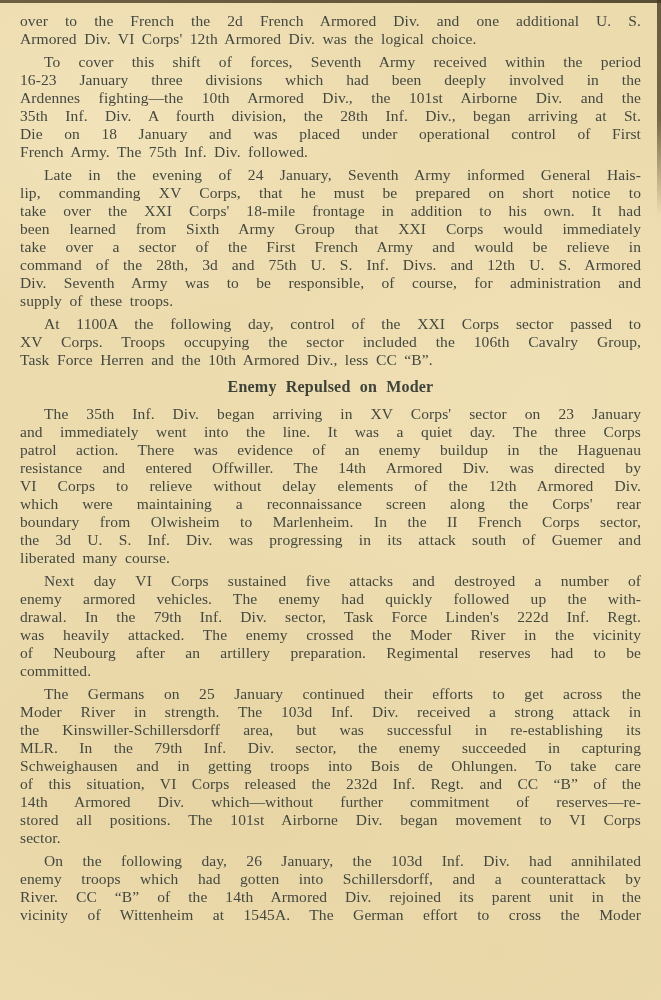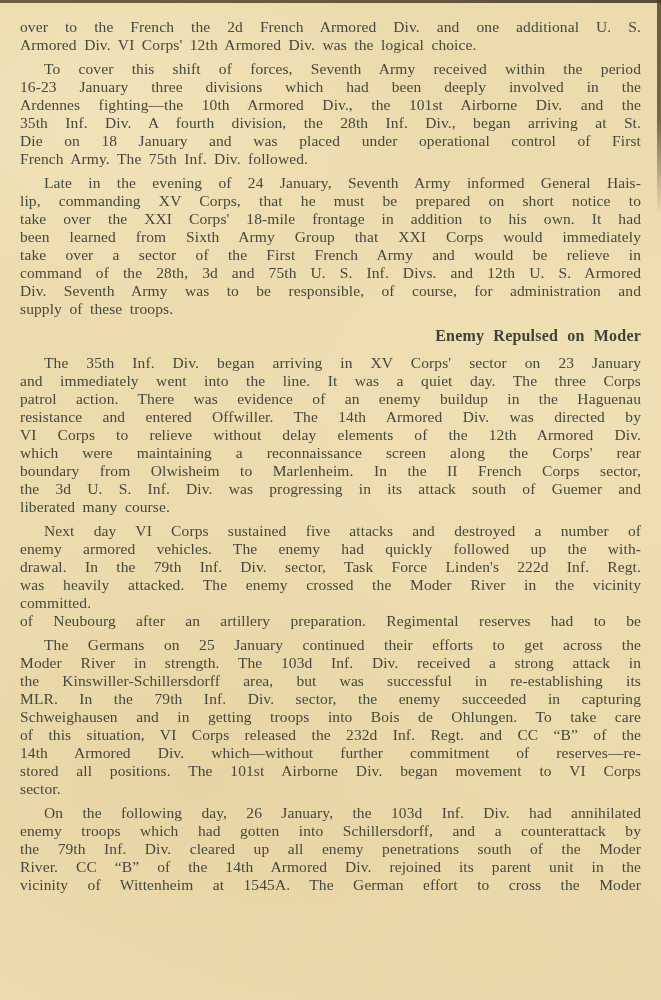--- a/index.html
+++ b/index.html
@@ -36,21 +36,21 @@
     background: linear-gradient(to bottom, #473a24 0%, #5a4a30 55%, rgba(90,74,48,0) 100%);
     opacity: 0.8;
   }
   .text-block {
     position: absolute;
     top: 12px;
     left: 20px;
     width: 621px;
   }
   .paragraph {
-    margin: 6px 0 5px 0;
+    margin: 0 0 5px 0;
   }
   .line {
     height: 18px;
     line-height: 18px;
     font-size: 15.5px;
     overflow: hidden;
     text-align: justify;
     word-spacing: 1.5px;
     letter-spacing: 0.1px;
     white-space: normal;
@@ -68,21 +68,21 @@
     text-align-last: left;
     word-spacing: 3.5px;
   }
   .line.indent { text-indent: 24px; }
   .section-heading {
     margin: 8px 0 8px 0;
     height: 20px;
     line-height: 20px;
     font-size: 16px;
     font-weight: bold;
-    text-align: right;
+    text-align: center;
     word-spacing: 5px;
     letter-spacing: 0.2px;
     color: #3e433a;
   }
 </style>
 </head>
 <body>
 
 <div class="page">
   <div class="scan-edge-top"></div>
@@ -103,52 +103,56 @@
       <div class="paragraph">
         <div class="line just indent">Late in the evening of 24 January, Seventh Army informed General Hais-</div>
         <div class="line just">lip, commanding XV Corps, that he must be prepared on short notice to</div>
         <div class="line just">take over the XXI Corps' 18-mile frontage in addition to his own. It had</div>
         <div class="line just">been learned from Sixth Army Group that XXI Corps would immediately</div>
         <div class="line just">take over a sector of the First French Army and would be relieve in</div>
         <div class="line just">command of the 28th, 3d and 75th U. S. Inf. Divs. and 12th U. S. Armored</div>
         <div class="line just">Div. Seventh Army was to be responsible, of course, for administration and</div>
         <div class="line last">supply of these troops.</div>
       </div>
+      <div class="paragraph">
+        <div class="line just indent">At 1100A the following day, control of the XXI Corps sector passed to</div>
+        <div class="line just">XV Corps. Troops occupying the sector included the 106th Cavalry Group,</div>
+        <div class="line last">Task Force Herren and the 10th Armored Div., less CC “B”.</div>
+      </div>
       <div class="section-heading">Enemy Repulsed on Moder</div>
       <div class="paragraph">
         <div class="line just indent">The 35th Inf. Div. began arriving in XV Corps' sector on 23 January</div>
         <div class="line just">and immediately went into the line. It was a quiet day. The three Corps</div>
         <div class="line just">patrol action. There was evidence of an enemy buildup in the Haguenau</div>
         <div class="line just">resistance and entered Offwiller. The 14th Armored Div. was directed by</div>
         <div class="line just">VI Corps to relieve without delay elements of the 12th Armored Div.</div>
         <div class="line just">which were maintaining a reconnaissance screen along the Corps' rear</div>
         <div class="line just">boundary from Olwisheim to Marlenheim. In the II French Corps sector,</div>
         <div class="line just">the 3d U. S. Inf. Div. was progressing in its attack south of Guemer and</div>
         <div class="line last">liberated many course.</div>
       </div>
       <div class="paragraph">
         <div class="line just indent">Next day VI Corps sustained five attacks and destroyed a number of</div>
         <div class="line just">enemy armored vehicles. The enemy had quickly followed up the with-</div>
         <div class="line just">drawal. In the 79th Inf. Div. sector, Task Force Linden's 222d Inf. Regt.</div>
         <div class="line just">was heavily attacked. The enemy crossed the Moder River in the vicinity</div>
+        <div class="line just">of Neubourg after an artillery preparation. Regimental reserves had to be</div>
         <div class="line last">committed.</div>
-        <div class="line just">of Neubourg after an artillery preparation. Regimental reserves had to be</div>
       </div>
       <div class="paragraph">
         <div class="line just indent">The Germans on 25 January continued their efforts to get across the</div>
         <div class="line just">Moder River in strength. The 103d Inf. Div. received a strong attack in</div>
         <div class="line just">the Kinswiller-Schillersdorff area, but was successful in re-establishing its</div>
         <div class="line just">MLR. In the 79th Inf. Div. sector, the enemy succeeded in capturing</div>
         <div class="line just">Schweighausen and in getting troops into Bois de Ohlungen. To take care</div>
         <div class="line just">of this situation, VI Corps released the 232d Inf. Regt. and CC “B” of the</div>
         <div class="line just">14th Armored Div. which—without further commitment of reserves—re-</div>
         <div class="line just">stored all positions. The 101st Airborne Div. began movement to VI Corps</div>
         <div class="line last">sector.</div>
       </div>
       <div class="paragraph">
         <div class="line just indent">On the following day, 26 January, the 103d Inf. Div. had annihilated</div>
         <div class="line just">enemy troops which had gotten into Schillersdorff, and a counterattack by</div>
-        <div class="line just">the 79th Inf. Div. cleared up all enemy penetrations south of the Moder</div>
         <div class="line just">River. CC “B” of the 14th Armored Div. rejoined its parent unit in the</div>
         <div class="line just">vicinity of Wittenheim at 1545A. The German effort to cross the Moder</div>
       </div>
     </div>
 </div>
 
 </body></html>

